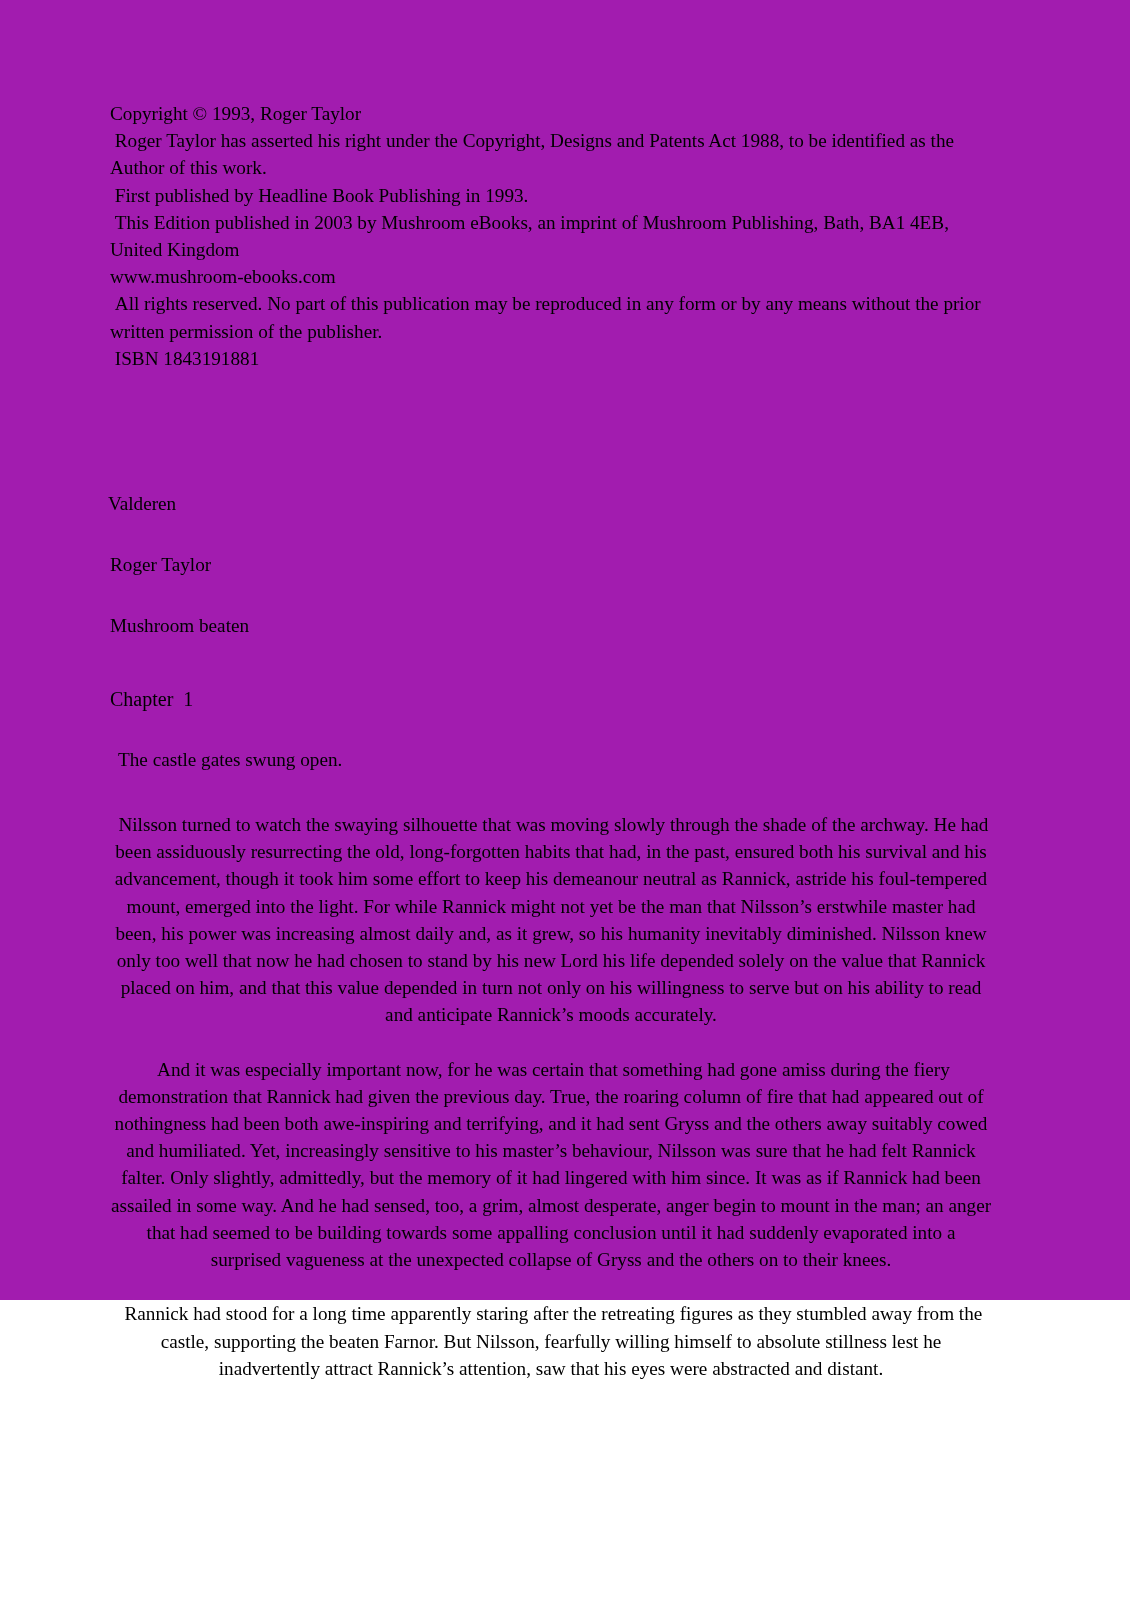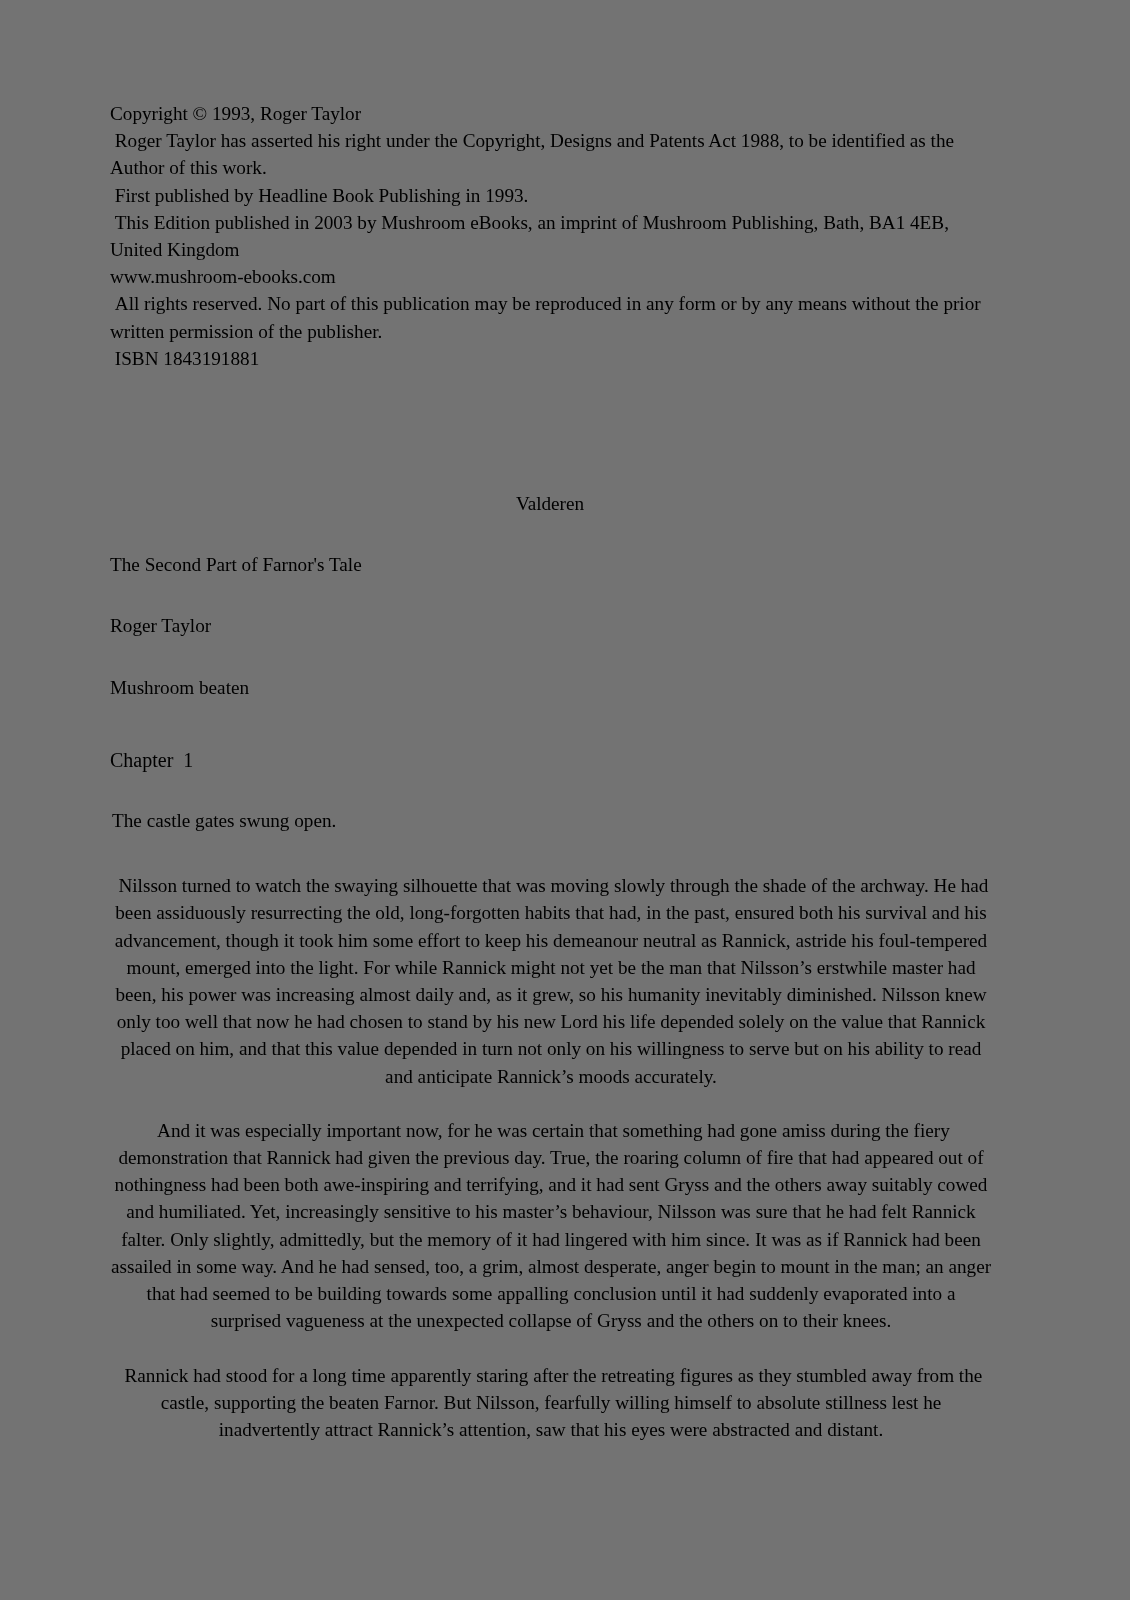--- a/index.html
+++ b/index.html
@@ -10,22 +10,22 @@
   body {
     width: 1130px;
     height: 1600px;
     font-family: "Liberation Serif", "DejaVu Serif", serif;
     color: #000000;
     overflow: hidden;
   }
   .page {
     position: relative;
     width: 1130px;
-    height: 1600px;
-    background: #737373;
+    height: 1300px;
+    background: #a21caf;
     box-sizing: border-box;
   }
   .content {
     position: absolute;
     left: 110px;
     top: 100px;
     width: 882px;
   }
   
   .imprint-block {
@@ -43,36 +43,35 @@
     margin-top: 118px;
   }
   .title-line {
     font-size: 19.2px;
     line-height: 27.2px;
     white-space: pre-wrap;
     margin: 0 0 34px 0;
   }
   .title-line.first {
     margin-left: -2px;
-    text-align: center;
   }
   .chapter-block {
     margin-top: 46px;
   }
   .chapter-heading {
     font-size: 20px;
     line-height: 27.2px;
     white-space: pre-wrap;
     margin: 0 0 33px 0;
   }
   .opening-line {
     font-size: 19.2px;
     line-height: 27.2px;
     white-space: pre-wrap;
-    margin: 0 0 38px 2px;
+    margin: 0 0 38px 8px;
   }
   .body-para {
     font-size: 19.2px;
     line-height: 27.2px;
     white-space: pre-wrap;
     text-align: center;
     margin: 0 0 27px 0;
   }
 </style>
 </head>
@@ -86,21 +85,20 @@
       <p class="imprint-line"> Roger Taylor has asserted his right under the Copyright, Designs and Patents Act 1988, to be identified as the Author of this work.</p>
       <p class="imprint-line"> First published by Headline Book Publishing in 1993.</p>
       <p class="imprint-line"> This Edition published in 2003 by Mushroom eBooks, an imprint of Mushroom Publishing, Bath, BA1 4EB, United Kingdom</p>
       <p class="imprint-line">www.mushroom-ebooks.com</p>
       <p class="imprint-line"> All rights reserved. No part of this publication may be reproduced in any form or by any means without the prior written permission of the publisher.</p>
       <p class="imprint-line"> ISBN 1843191881</p>
     </div>
 
     <div class="title-block">
       <p class="title-line first">Valderen</p>
-      <p class="title-line">The Second Part of Farnor's Tale</p>
       <p class="title-line">Roger Taylor</p>
       <p class="title-line">Mushroom beaten</p>
     </div>
 
     <div class="chapter-block">
       <p class="chapter-heading">Chapter  1</p>
       <p class="opening-line">The castle gates swung open.</p>
       <p class="body-para"> Nilsson turned to watch the swaying silhouette that was moving slowly through the shade of the archway. He had been assiduously resurrecting the old, long-forgotten habits that had, in the past, ensured both his survival and his advancement, though it took him some effort to keep his demeanour neutral as Rannick, astride his foul-tempered mount, emerged into the light. For while Rannick might not yet be the man that Nilsson’s erstwhile master had been, his power was increasing almost daily and, as it grew, so his humanity inevitably diminished. Nilsson knew only too well that now he had chosen to stand by his new Lord his life depended solely on the value that Rannick placed on him, and that this value depended in turn not only on his willingness to serve but on his ability to read and anticipate Rannick’s moods accurately.</p>
       <p class="body-para"> And it was especially important now, for he was certain that something had gone amiss during the fiery demonstration that Rannick had given the previous day. True, the roaring column of fire that had appeared out of nothingness had been both awe-inspiring and terrifying, and it had sent Gryss and the others away suitably cowed and humiliated. Yet, increasingly sensitive to his master’s behaviour, Nilsson was sure that he had felt Rannick falter. Only slightly, admittedly, but the memory of it had lingered with him since. It was as if Rannick had been assailed in some way. And he had sensed, too, a grim, almost desperate, anger begin to mount in the man; an anger that had seemed to be building towards some appalling conclusion until it had suddenly evaporated into a surprised vagueness at the unexpected collapse of Gryss and the others on to their knees.</p>
       <p class="body-para"> Rannick had stood for a long time apparently staring after the retreating figures as they stumbled away from the castle, supporting the beaten Farnor. But Nilsson, fearfully willing himself to absolute stillness lest he inadvertently attract Rannick’s attention, saw that his eyes were abstracted and distant.</p>

